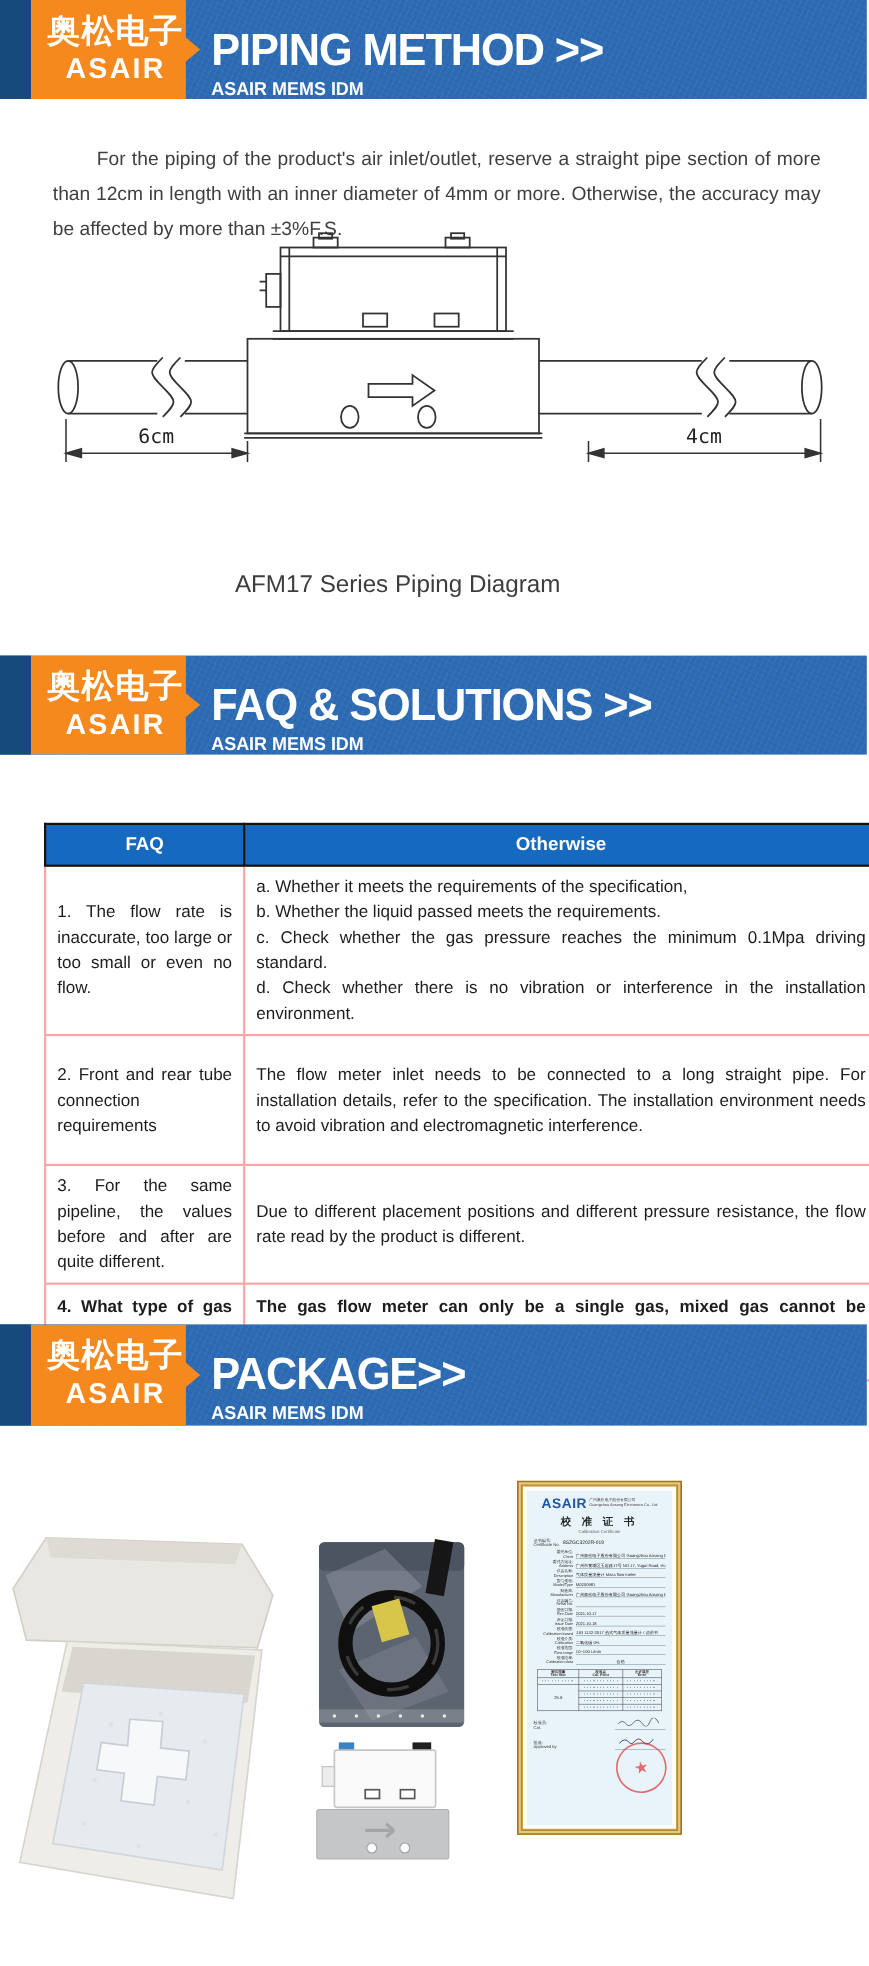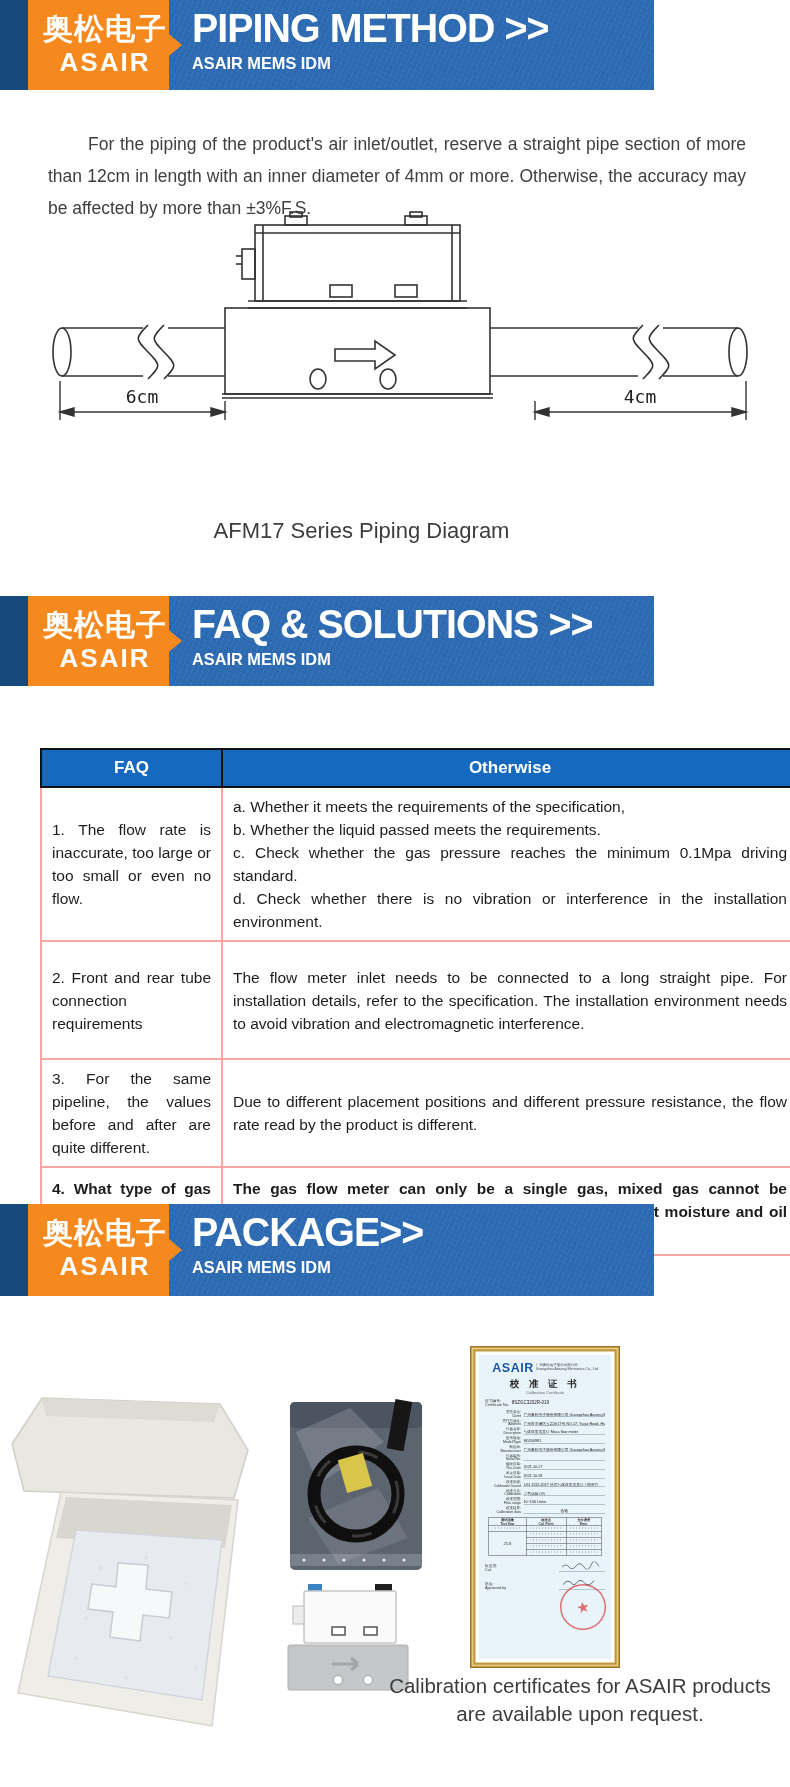--- a/index.html
+++ b/index.html
@@ -1,31 +1,31 @@
 <!DOCTYPE html>
 <html><head>
 <meta charset="utf-8">
 <style>
   html,body{margin:0;padding:0;background:#fff;}
   .page{position:relative;width:790px;height:1787px;background:#ffffff;overflow:hidden;
         font-family:"Liberation Sans","DejaVu Sans",sans-serif;}
 
   
-  .banner{position:absolute;left:0;width:654px;height:90px;
+  .banner{position:absolute;left:0;width:788px;height:90px;
     background:
       repeating-linear-gradient(115deg, rgba(255,255,255,.05) 0 1px, rgba(0,0,0,0) 1px 5px),
       repeating-linear-gradient(25deg, rgba(0,0,0,.06) 0 1px, rgba(0,0,0,0) 1px 5px),
       #2d6cb4;}
   .banner-dark{position:absolute;left:0;top:0;bottom:0;width:28px;background:#174a7c;}
   .logo-tab{position:absolute;left:28px;top:0;bottom:0;width:154px;background:#f6891e;
     clip-path:polygon(0 0, calc(100% - 13px) 0, calc(100% - 13px) 38%, 100% 50%, calc(100% - 13px) 62%, calc(100% - 13px) 100%, 0 100%);
     color:#fff;text-align:center;padding-top:12px;box-sizing:border-box;}
   .logo-cn{font-size:30px;font-weight:bold;letter-spacing:1px;line-height:34px;}
   .logo-en{font-size:26px;font-weight:bold;letter-spacing:2px;line-height:32px;}
-  .banner-text{position:absolute;left:192px;top:5px;color:#fff;}
+  .banner-text{position:absolute;left:192px;top:22px;color:#fff;}
   .banner-title{font-size:41px;font-weight:bold;letter-spacing:-1px;line-height:46px;transform:scaleX(.96);transform-origin:0 0;white-space:nowrap;}
   .banner-subtitle{font-size:17px;font-weight:bold;letter-spacing:0;margin-top:3px;transform:scaleX(.96);transform-origin:0 0;}
 
   
   .intro{position:absolute;left:48px;top:128px;width:698px;font-size:17.5px;line-height:32px;
          color:#3f3f3f;text-align:justify;text-indent:40px;}
 
   
   .diagram{position:absolute;left:30px;top:203px;}
   .diagram-caption{position:absolute;left:0;top:518px;width:723px;text-align:center;
@@ -405,16 +405,14 @@
             <span class="sig-line"><svg width="92" height="18">
                   <path d="M8,13 q10,-12 18,-2 q4,6 12,-4 q6,-6 14,4 q8,8 18,-6" stroke="#30405a" stroke-width="1.6" fill="none"></path>
                 </svg></span>
           </div>
           <div class="stamp">★</div>
         </div>
       </div>
     </div>
   </div>
 
-  <div class="pkg-caption pre">Calibration certificates for ASAIR products
-are available upon request.</div>
 
 </div>
 
 </body></html>

